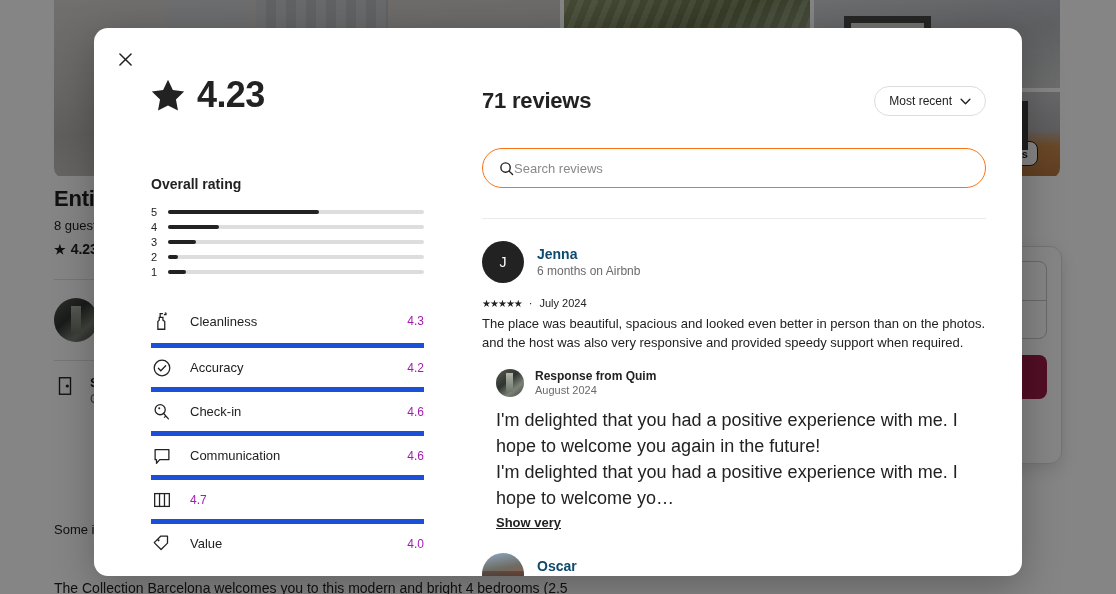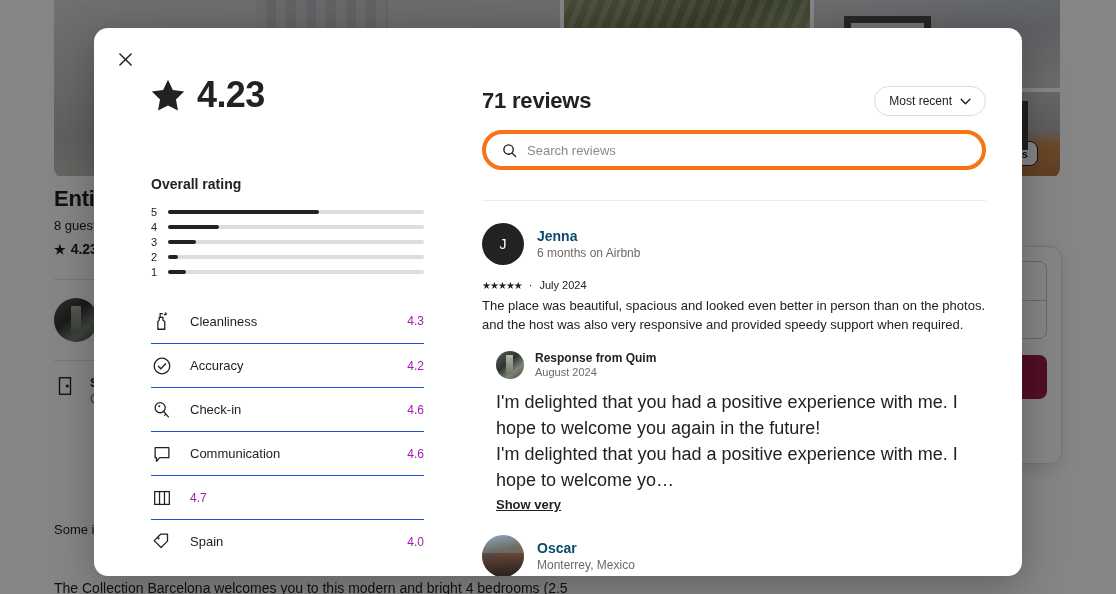--- a/index.html
+++ b/index.html
@@ -118,40 +118,40 @@
 
   .dist { margin-top: 12px; }
   .dist-row { display: flex; align-items: center; gap: 10px; height: 15px; }
   .dist-num { width: 7px; font-size: 11px; color: #222; text-align: left; }
   .dist-track { flex: 1; height: 4px; background: #dddddd; border-radius: 2px; position: relative; }
   .dist-fill { position: absolute; left: 0; top: 0; height: 4px; background: #222; border-radius: 2px; }
 
   .cats { margin-top: 20px; }
   .cat-row {
     display: flex; align-items: center; gap: 17px;
-    height: 44px; border-top: 1px solid #1d4ed8;
+    height: 44px; border-top: 5px solid #1d4ed8;
   }
   .cat-row:first-child { border-top: none; }
   .cat-icon { width: 22px; height: 22px; flex: none; color: #222; }
   .cat-label { flex: 1; font-size: 13px; color: #222; }
   .cat-score { font-size: 12px; color: #a21caf; }
 
   
   .right-col { flex: 1; padding: 58px 36px 0 24px; min-width: 0; position: relative; }
   .rc-head { display: flex; align-items: center; justify-content: space-between; }
   .rc-title { font-size: 22px; font-weight: 600; color: #222; letter-spacing: -.2px; }
   .sort-btn {
     display: flex; align-items: center; gap: 8px;
     border: 1px solid #dddddd; border-radius: 22px;
     padding: 7px 14px; font-size: 12px; font-weight: 500; color: #222;
     background: #fff; cursor: pointer;
   }
   .search-wrap {
-    margin-top: 14px; height: 40px; border: 4px solid #f97316; border-radius: 22px;
-    display: flex; align-items: center; gap: 10px; padding: 0 16px;
+    margin-top: 32px; height: 40px; border: 1px solid #f97316; border-radius: 22px;
+    display: flex; align-items: center; padding: 0 16px;
   }
   .search-input {
     border: none; outline: none; flex: 1; font-size: 13px; color: #222;
     font-family: "Liberation Sans", sans-serif; background: transparent;
   }
   .search-input::placeholder { color: #8a8a8a; }
 
   .rc-hr { height: 1px; background: #ebebeb; margin-top: 30px; }
 
   .review { padding-top: 22px; }
@@ -354,21 +354,21 @@
               <line x1="14.7" y1="5" x2="14.7" y2="19"></line>
           </svg>
           <span class="cat-score">4.7</span>
         </div>
 
         <div class="cat-row">
           <svg class="cat-icon" viewBox="0 0 24 24" fill="none" stroke="#222" stroke-width="1.4">
             <path d="M3.5 10.5l7-7h7.5v7.5l-7 7z" stroke-linejoin="round"></path>
             <circle cx="8.2" cy="8" r="1.2" fill="#222" stroke="none"></circle>
           </svg>
-          <span class="cat-label">Spain</span>
+          <span class="cat-label">Value</span>
           <span class="cat-score">4.0</span>
         </div>
 
       </div>
     </div>
 
     <div class="right-col">
 
       <div class="rc-head">
         <div class="rc-title">71 reviews</div>

